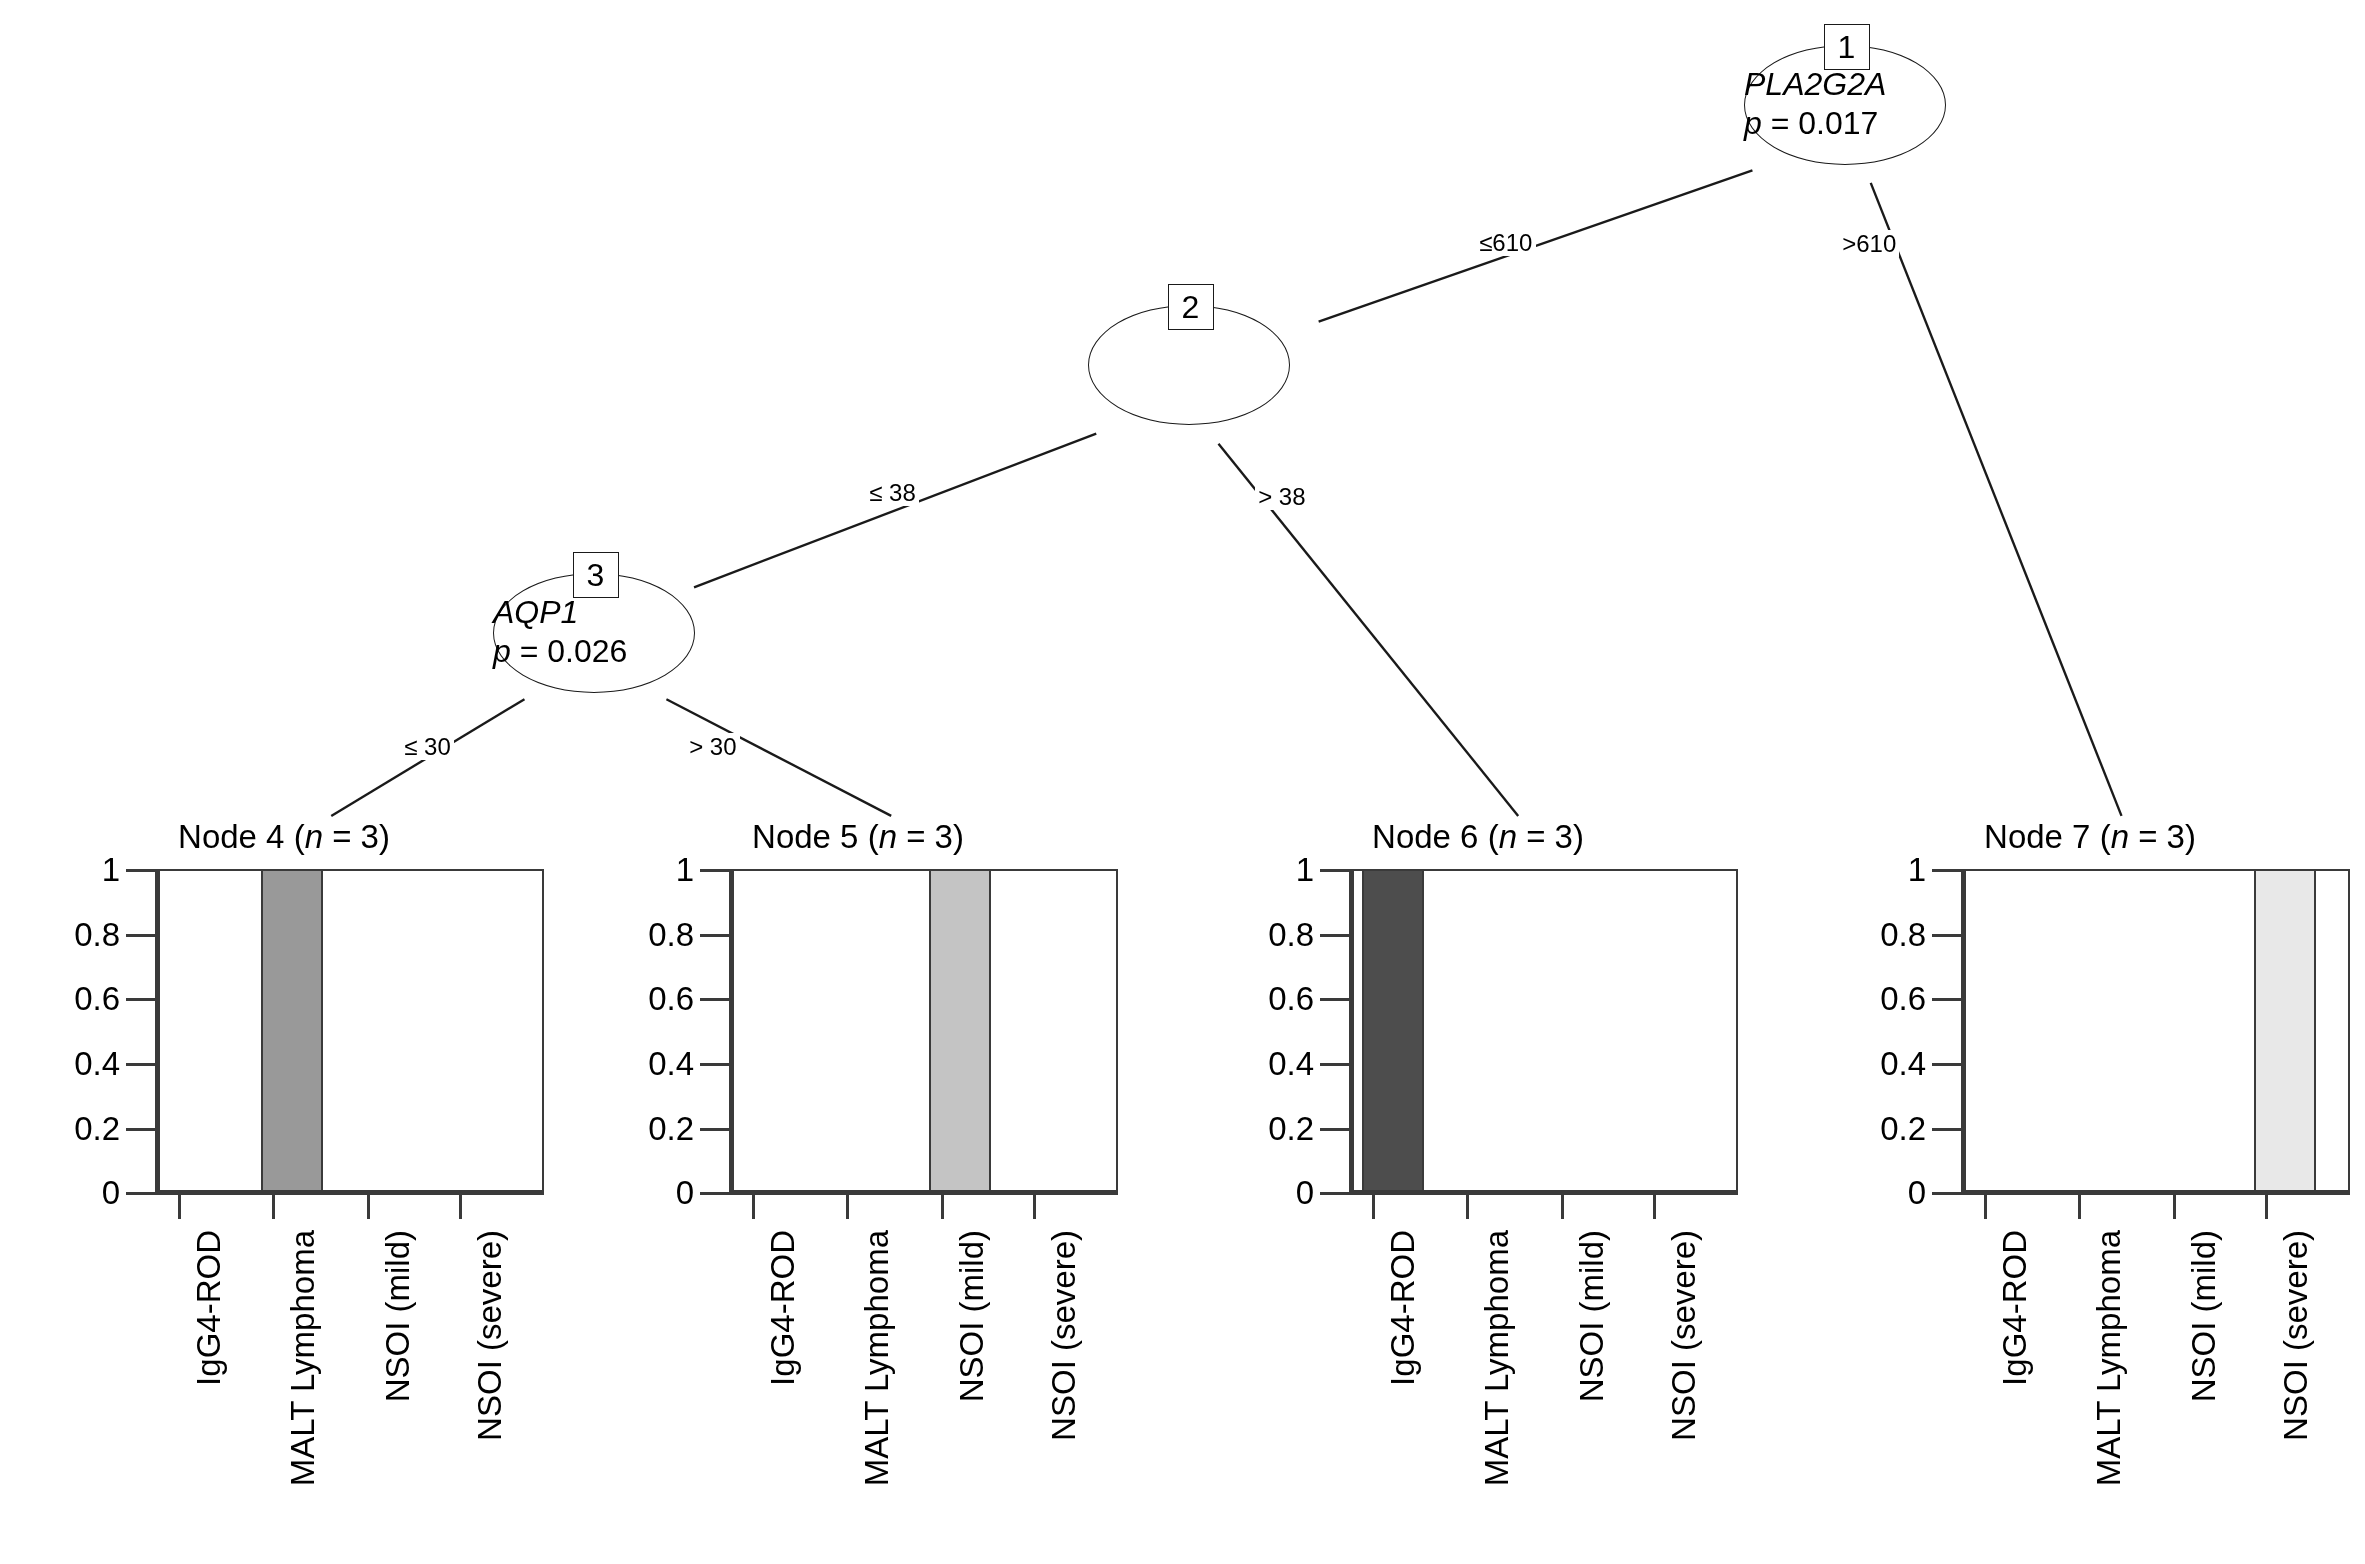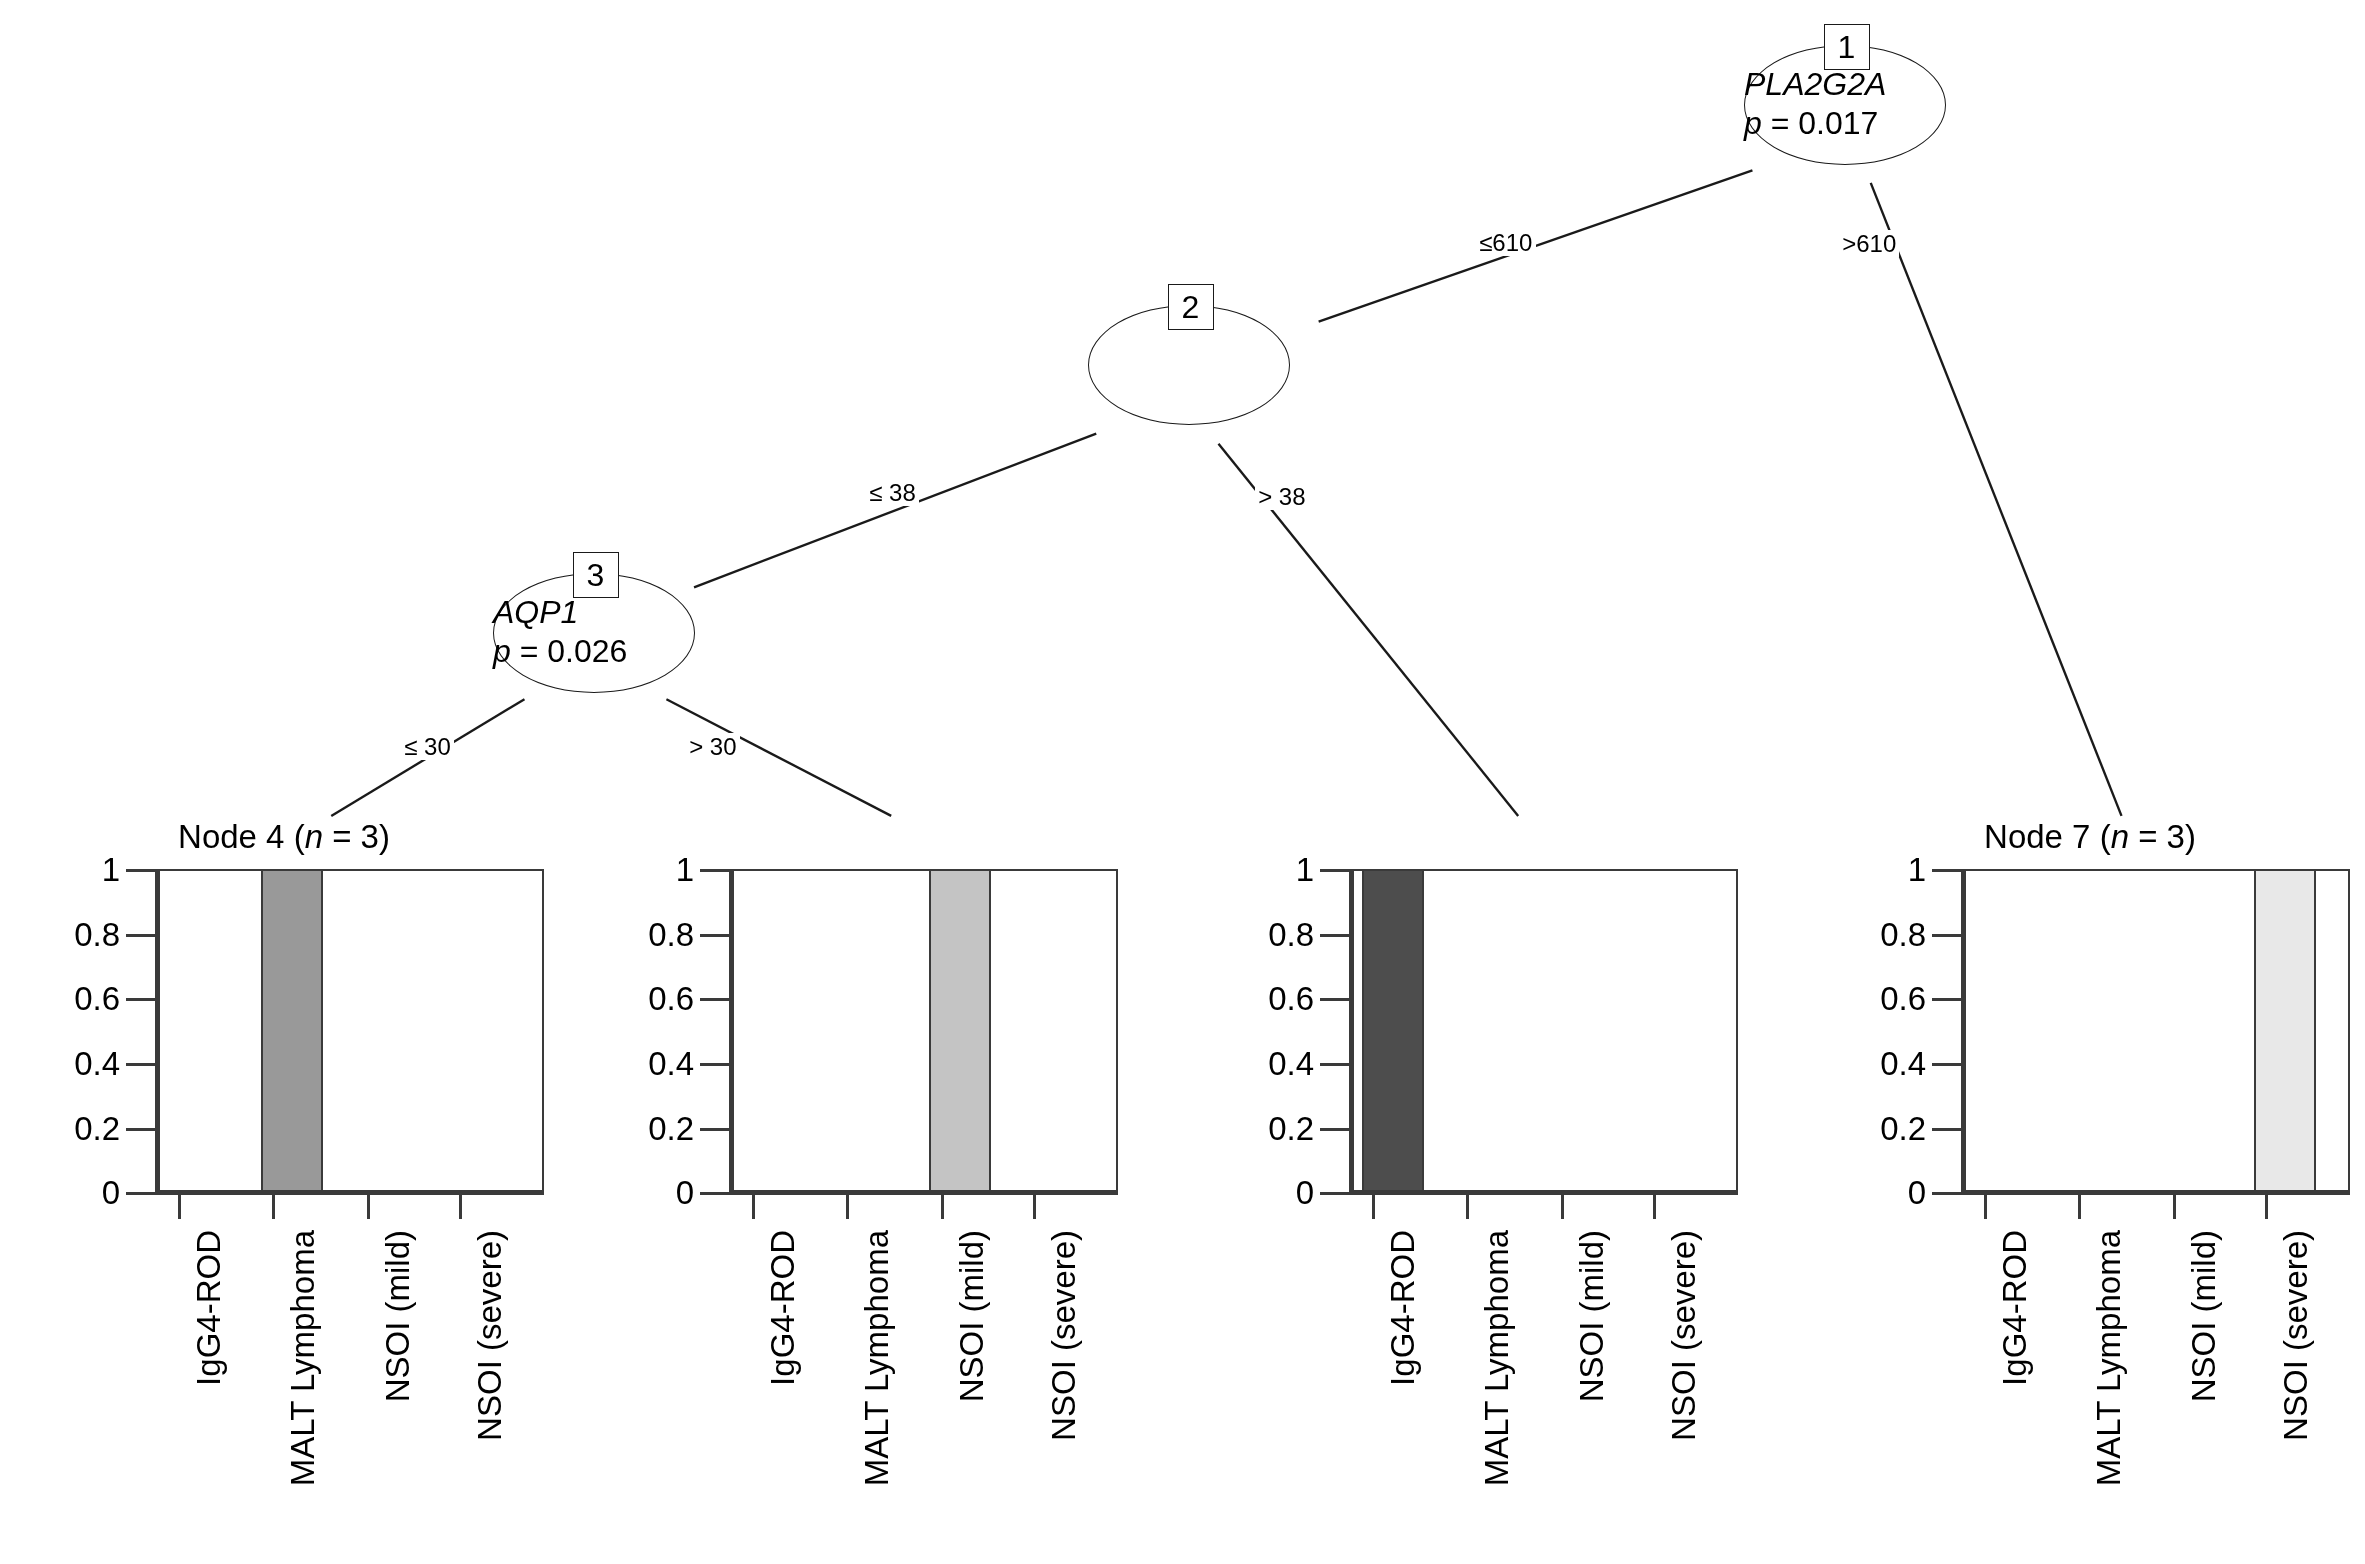--- a/index.html
+++ b/index.html
@@ -278,20 +278,23 @@
     <div class="xtick" style="left:264px;"></div>
     <div class="xtick" style="left:359px;"></div>
     <div class="xtick" style="left:451px;"></div>
     <div class="xlab" style="left:184px;">IgG4-ROD</div>
     <div class="xlab" style="left:278px;">MALT Lymphoma</div>
     <div class="xlab" style="left:373px;">NSOI (mild)</div>
     <div class="xlab" style="left:465px;">NSOI (severe)</div>
   </div>
 
   <div class="panel" style="left:582px;">
+    <div class="ptitle">
+      <span>Node 5 (<span class="ital">n</span> = 3)</span>
+    </div>
     <div class="yaxis">
       <div class="yline"></div>
       <div class="ytick" style="top:0px;"></div>
       <div class="ylab" style="top:0px;">1</div>
       <div class="ytick" style="top:65px;"></div>
       <div class="ylab" style="top:65px;">0.8</div>
       <div class="ytick" style="top:129px;"></div>
       <div class="ylab" style="top:129px;">0.6</div>
       <div class="ytick" style="top:194px;"></div>
       <div class="ylab" style="top:194px;">0.4</div>
@@ -309,20 +312,23 @@
     <div class="xtick" style="left:264px;"></div>
     <div class="xtick" style="left:359px;"></div>
     <div class="xtick" style="left:451px;"></div>
     <div class="xlab" style="left:184px;">IgG4-ROD</div>
     <div class="xlab" style="left:278px;">MALT Lymphoma</div>
     <div class="xlab" style="left:373px;">NSOI (mild)</div>
     <div class="xlab" style="left:465px;">NSOI (severe)</div>
   </div>
 
   <div class="panel" style="left:1202px;">
+    <div class="ptitle">
+      <span>Node 6 (<span class="ital">n</span> = 3)</span>
+    </div>
     <div class="yaxis">
       <div class="yline"></div>
       <div class="ytick" style="top:0px;"></div>
       <div class="ylab" style="top:0px;">1</div>
       <div class="ytick" style="top:65px;"></div>
       <div class="ylab" style="top:65px;">0.8</div>
       <div class="ytick" style="top:129px;"></div>
       <div class="ylab" style="top:129px;">0.6</div>
       <div class="ytick" style="top:194px;"></div>
       <div class="ylab" style="top:194px;">0.4</div>

